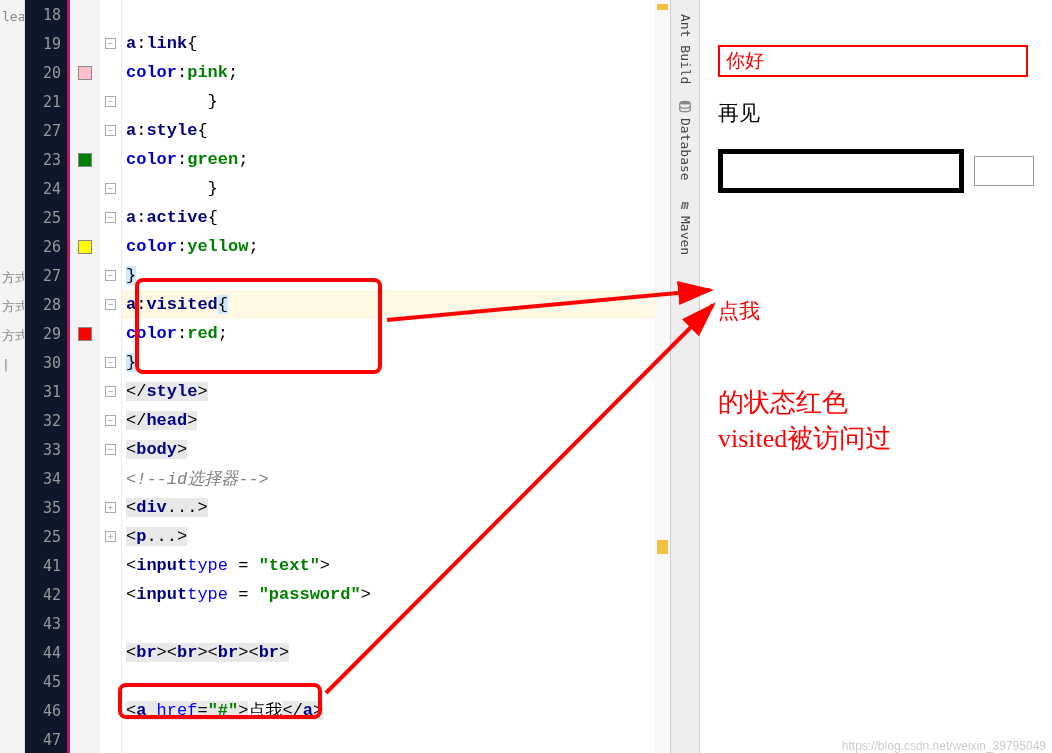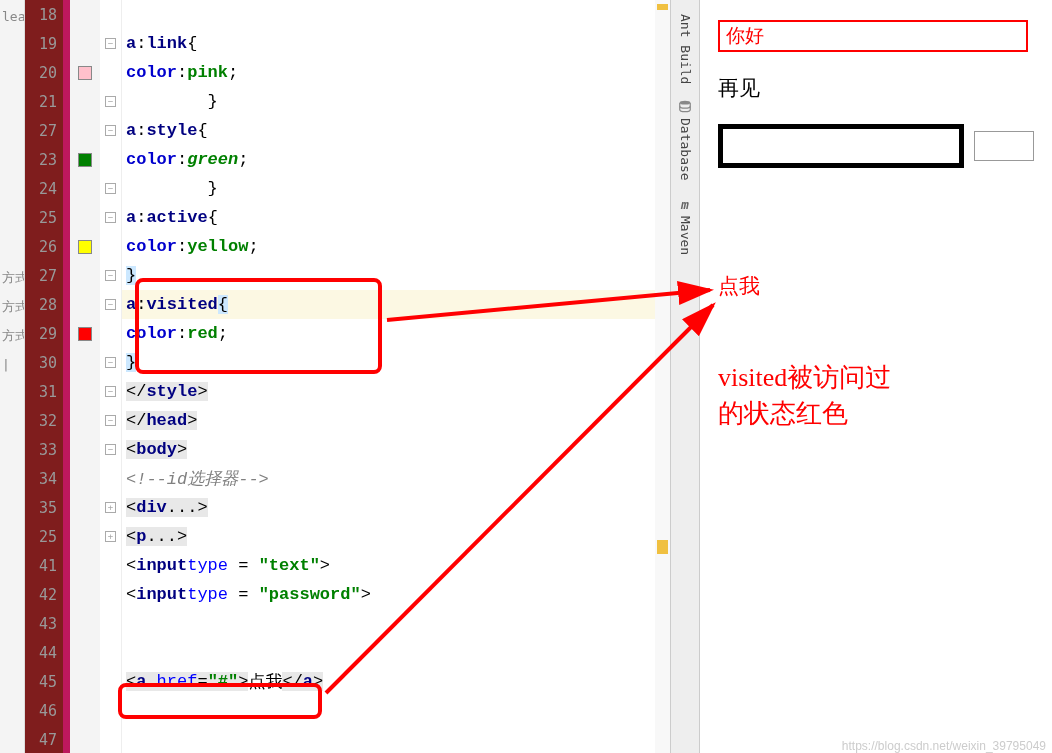--- a/index.html
+++ b/index.html
@@ -26,22 +26,22 @@
   height: 753px;
   background: #f4f4f4;
   border-right: 1px solid #ddd;
   font-size: 13px;
   color: #888;
   overflow: hidden;
 }
 .left-fragment div { padding: 2px 2px; white-space: nowrap; }
 .gutter {
   width: 45px;
-  background: #7f1d1d;
-  border-right: 7px solid #be185d;
+  background: #0f172a;
+  border-right: 3px solid #be185d;
   padding-top: 0;
 }
 .gutter-row {
   height: 29px;
   display: flex;
   align-items: center;
   justify-content: flex-end;
   padding-right: 6px;
   color: #999;
   font-size: 15px;
@@ -95,21 +95,21 @@
 .code-row {
   height: 29px;
   display: flex;
   align-items: center;
   white-space: pre;
   padding-left: 4px;
 }
 .code-row.hl { background: #fcf8e3; }
 .prop { color: #0000cd; font-weight: bold; }
 .val-pink { color: #008000; font-weight: bold; }
-.val-green { color: #008000; font-weight: bold; font-style: italic; }
+.val-green { color: #008000; font-weight: bold; }
 .val-yellow { color: #008000; font-weight: bold; }
 .val-red { color: #008000; font-weight: bold; }
 .sel { color: #000080; font-weight: bold; }
 .tag { color: #000080; font-weight: bold; }
 .attr { color: #0000ff; }
 .str { color: #008000; font-weight: bold; }
 .cmt { color: #808080; font-style: italic; }
 .selbg { background: #cce8ff; }
 .grey-bg { background: #e8e8e8; }
 
@@ -172,20 +172,21 @@
 }
 .input-text {
   width: 310px;
   height: 30px;
   border: 2px solid #ff0000;
   color: #ff0000;
   font-size: 19px;
   padding: 14px 6px;
   font-family: "Microsoft YaHei";
   outline: none;
+  margin-top: 25px;
 }
 .plain-text {
   font-size: 21px;
   color: #000;
   margin-top: 22px;
   font-family: "Microsoft YaHei";
 }
 .input-pwd {
   width: 248px;
   height: 44px;
@@ -389,20 +390,21 @@
       <div class="code-row">        <span class="selbg">}</span></div>
       <div class="code-row">    <span class="grey-bg">&lt;/<span class="tag">style</span>&gt;</span></div>
       <div class="code-row"><span class="grey-bg">&lt;/<span class="tag">head</span>&gt;</span></div>
       <div class="code-row"><span class="grey-bg">&lt;<span class="tag">body</span>&gt;</span></div>
       <div class="code-row"><span class="cmt">&lt;!--id选择器--&gt;</span></div>
       <div class="code-row"><span class="grey-bg">&lt;<span class="tag">div</span>...&gt;</span></div>
       <div class="code-row"><span class="grey-bg">&lt;<span class="tag">p</span>...&gt;</span></div>
       <div class="code-row">&lt;<span class="tag">input</span> <span class="attr">type</span> = <span class="str">"text"</span>&gt;</div>
       <div class="code-row">&lt;<span class="tag">input</span> <span class="attr">type</span> = <span class="str">"password"</span>&gt;</div>
       <div class="code-row"></div>
+      <div class="code-row"><span class="grey-bg">&lt;<span class="tag">br</span>&gt;&lt;<span class="tag">br</span>&gt;&lt;<span class="tag">br</span>&gt;&lt;<span class="tag">br</span>&gt;</span></div>
       <div class="code-row"></div>
       <div class="code-row"><span class="grey-bg">&lt;<span class="tag">a</span> <span class="attr">href</span>=<span class="str">"#"</span>&gt;</span>点我<span class="grey-bg">&lt;/<span class="tag">a</span>&gt;</span></div>
       <div class="code-row"></div>
     </div>
 </div>
 
 <div class="minimap-strip">
   <div class="mm-mark" style="top:4px;background:#f0c040;"></div>
   <div class="mm-mark" style="top:540px;height:14px;background:#f0c040;"></div>
 </div>
@@ -427,22 +429,22 @@
 
 <div class="preview-pane">
   <input class="input-text" value="你好" style="">
   <div class="plain-text">再见</div>
   <div style="display:flex;align-items:center;">
     <input type="password" class="input-pwd" style="">
     <input class="input-plain" style="margin-top: 22px;">
   </div>
   <a href="#" class="link-red">点我</a>
   <div class="annotation">
+    <div>的状态红色</div>
     <div>visited被访问过</div>
-    <div>的状态红色</div>
   </div>
 </div>
 
 <div class="red-box" style="left:135px;top:278px;width:247px;height:96px;"></div>
 <div class="red-box" style="left:118px;top:683px;width:204px;height:36px;"></div>
 
 <svg class="arrow-svg" style="left:382px;top:280px;width:340px;height:50px;" viewBox="0 0 340 50">
   <defs>
       <marker id="ah1" markerWidth="10" markerHeight="10" refX="8" refY="3" orient="auto">
         <path d="M0,0 L0,6 L9,3 z" fill="#ff0000"></path>

